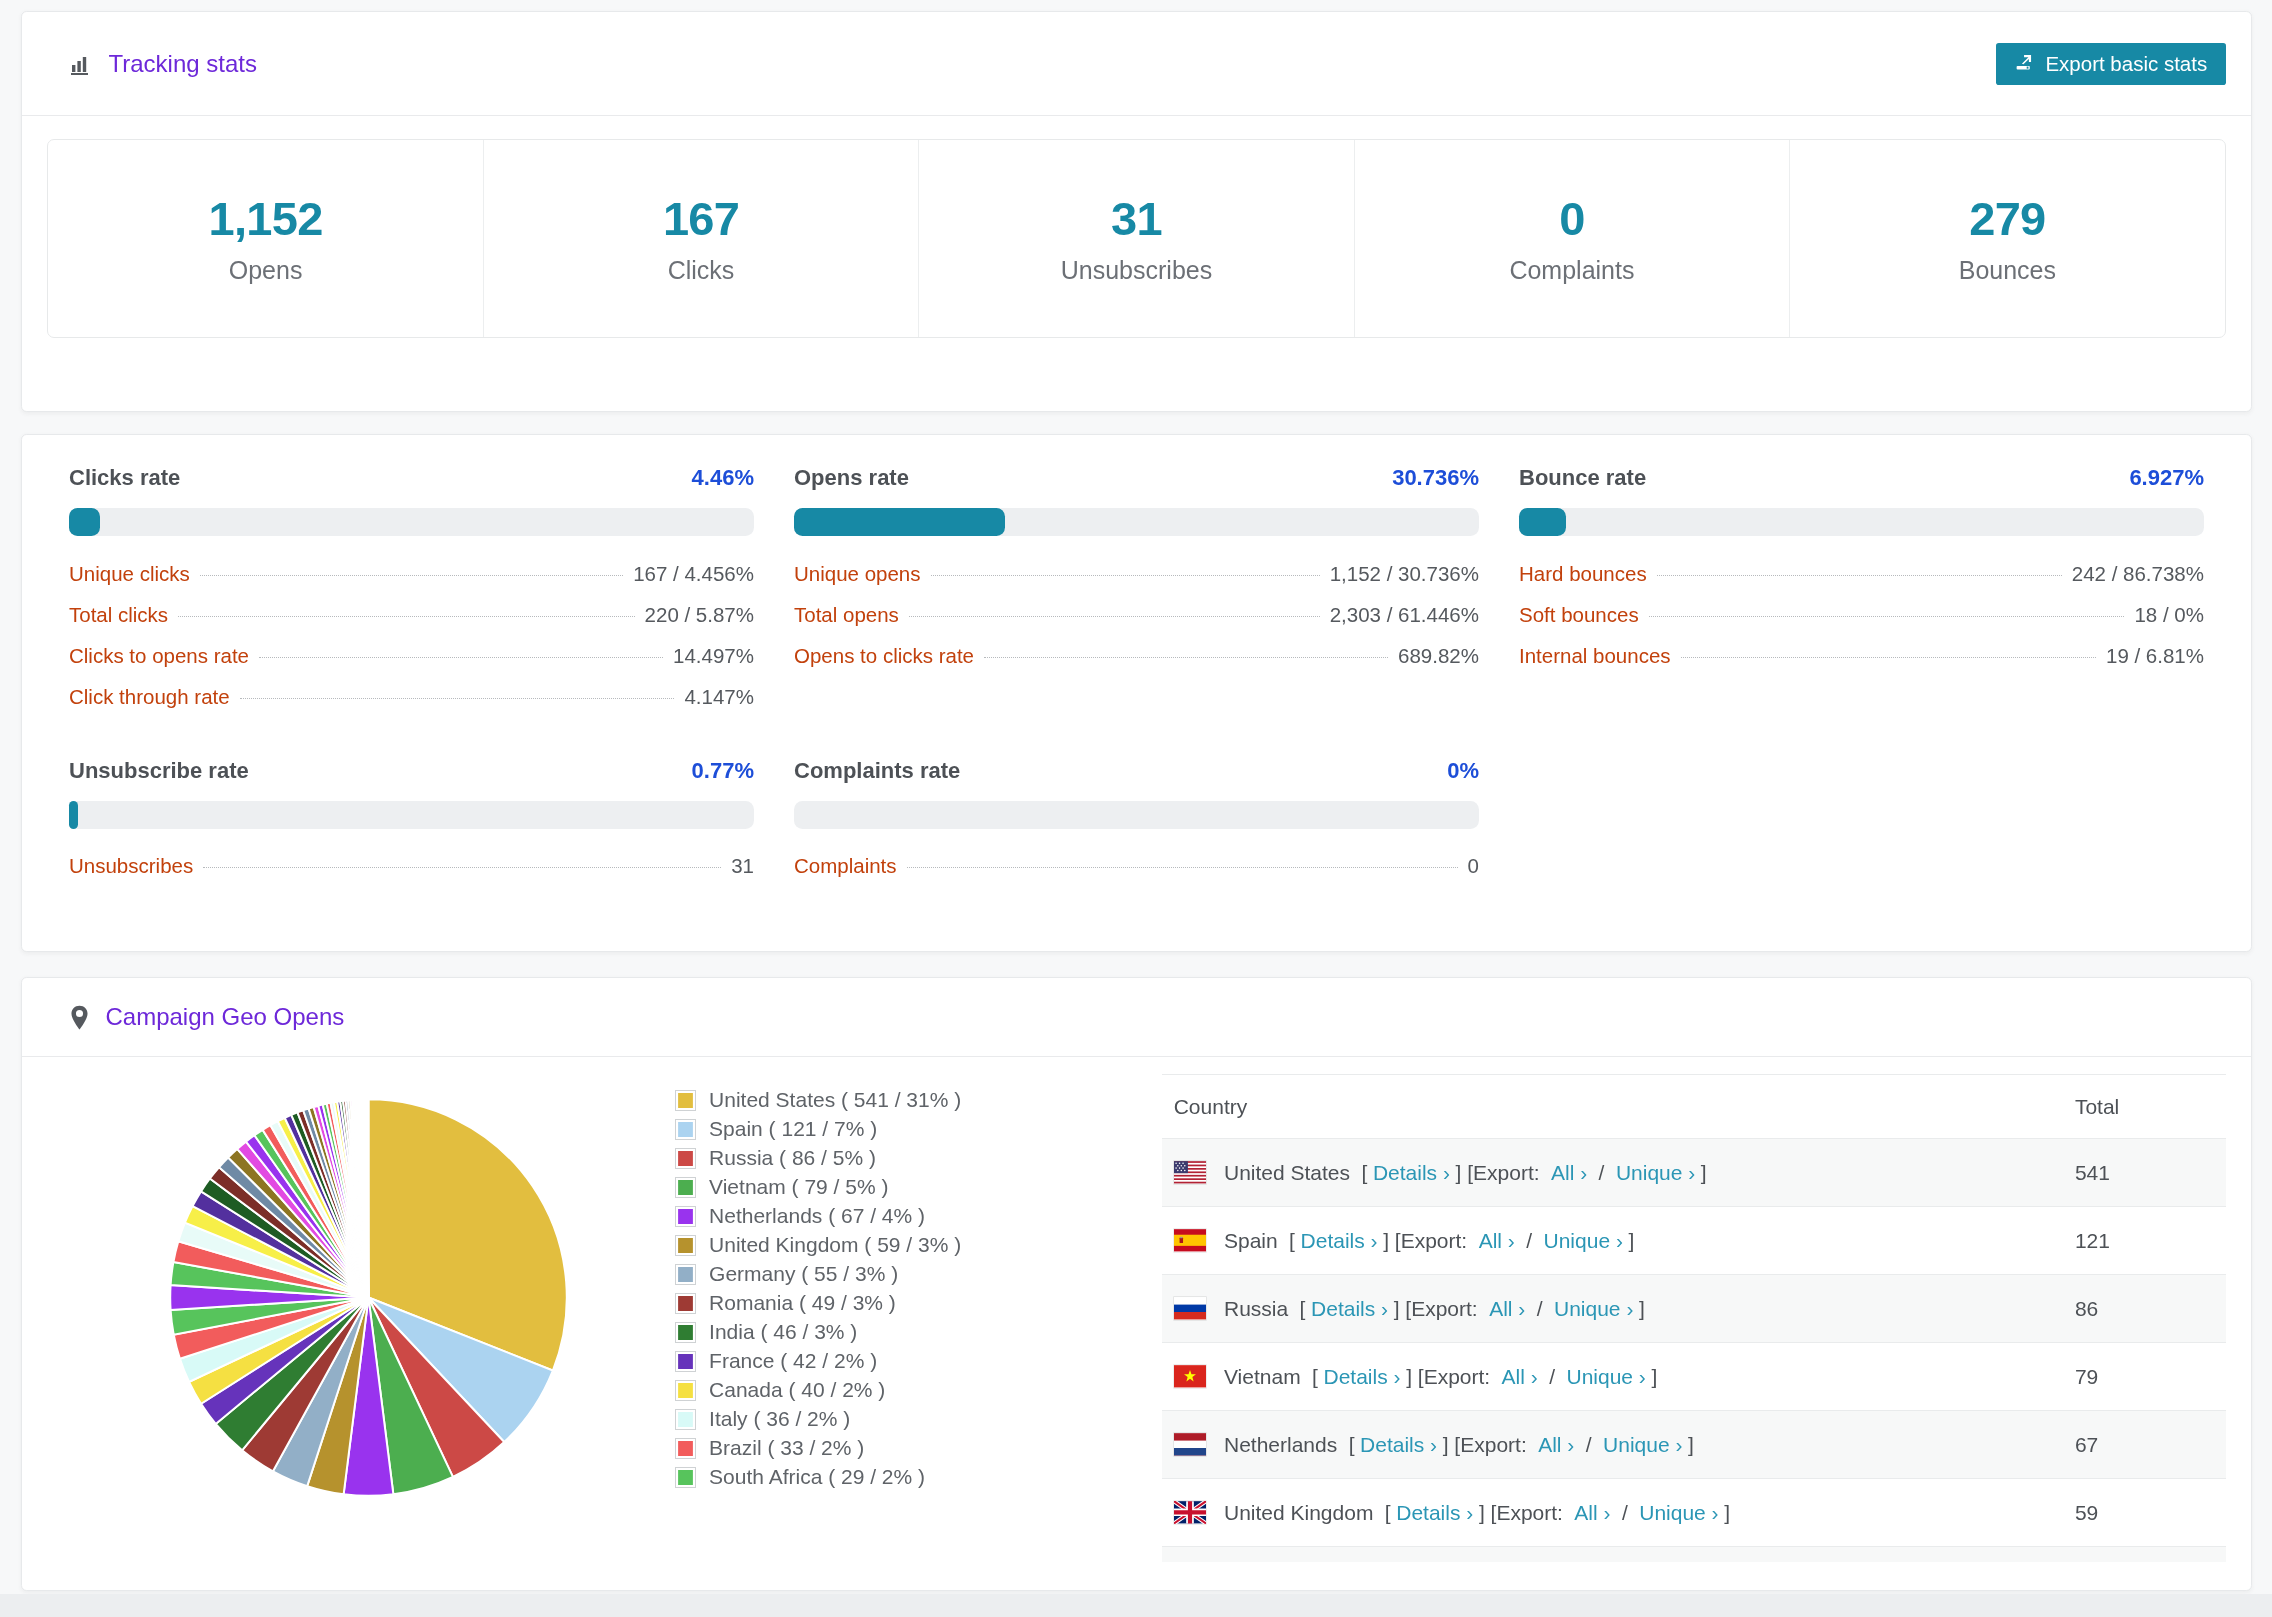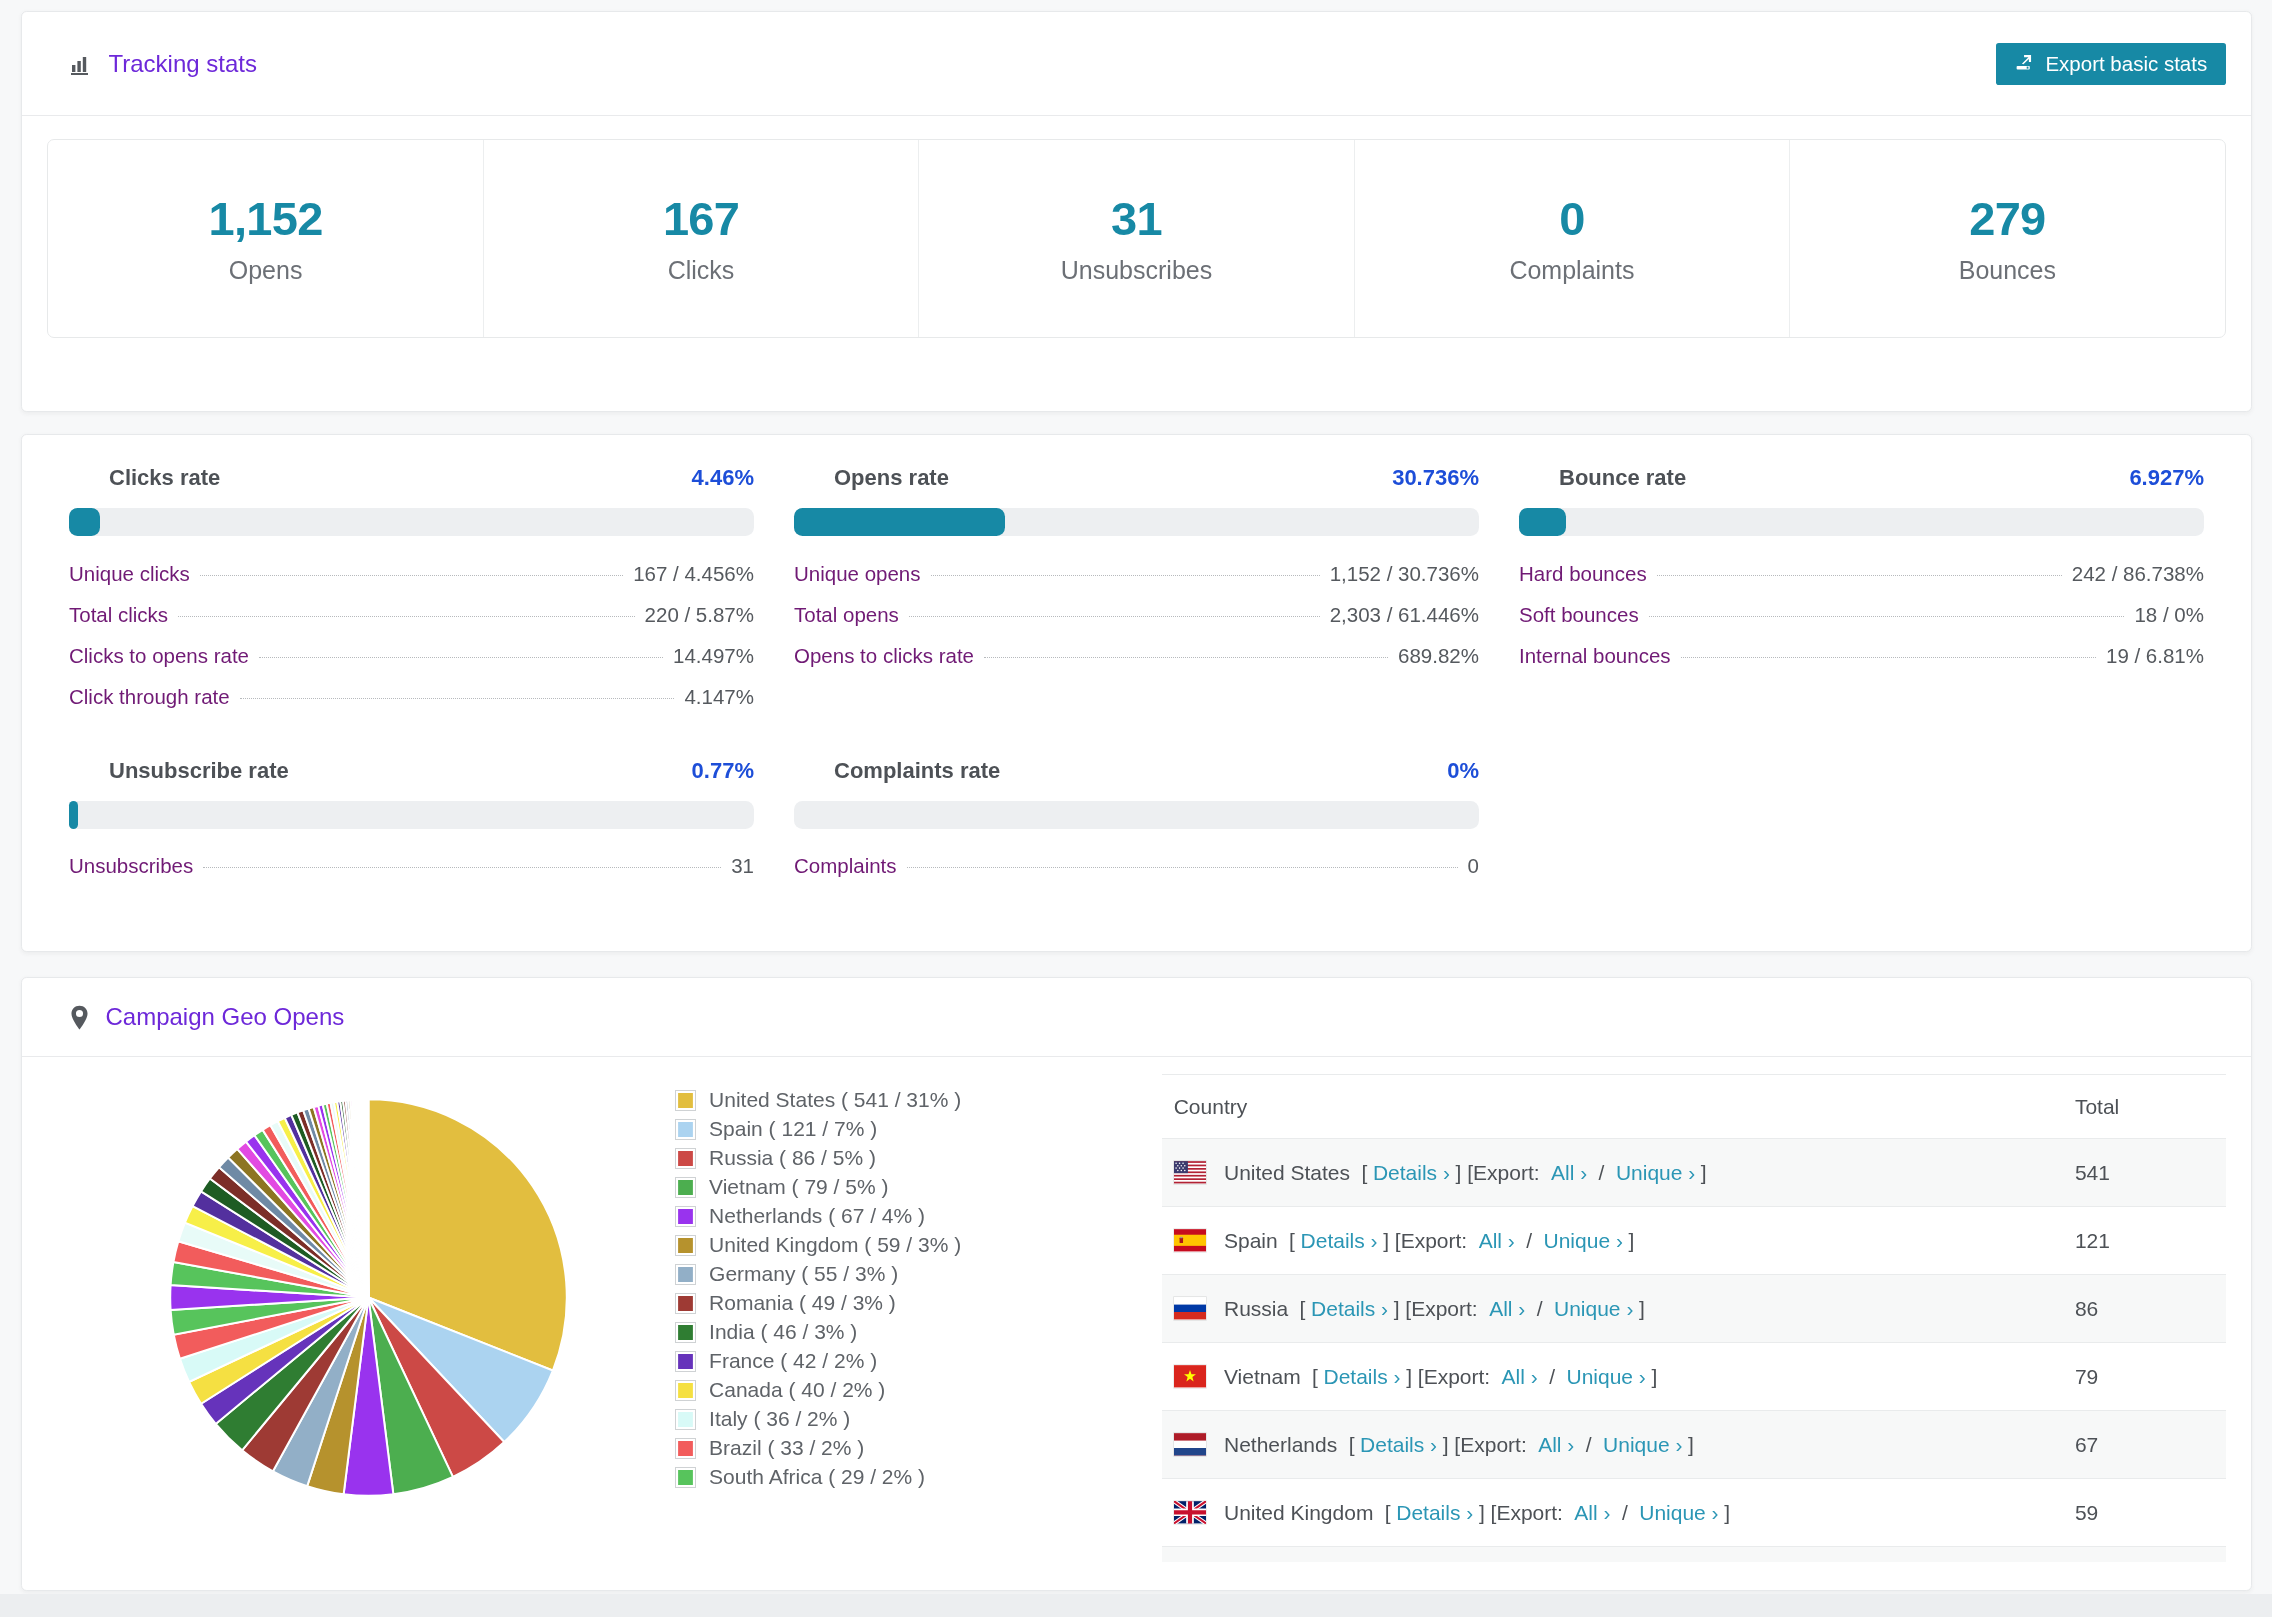--- a/index.html
+++ b/index.html
@@ -63,28 +63,28 @@
   .stat-label { font-size:25px; color:#6c7076; margin-top:10px; }
 
   
   #rates-card { margin-top:22.6px; padding:30px 47px 56px 47px; }
   .rates-grid {
     display:grid;
     grid-template-columns:repeat(3,1fr);
     column-gap:40px;
     row-gap:32px;
   }
-  .rate-head { display:flex; justify-content:space-between; align-items:flex-start;margin-left:40px; }
+  .rate-head { display:flex; justify-content:space-between; align-items:flex-start; }
   .rate-title { font-size:22px; font-weight:700; color:#4d5156; }
   .rate-value { font-size:22px; font-weight:700; color:#1d4ed8; }
   .bar { margin-top:17px; height:28px; background:#edeff1; border-radius:8.5px; position:relative; }
   .bar-fill { position:absolute; left:0; top:0; bottom:0; background:var(--accent); border-radius:8.5px; }
   .rate-rows { margin-top:25.4px; }
   .stat-line { display:flex; align-items:baseline; height:41px; font-size:20.5px; }
-  .stat-line .lbl { color:#701a75; white-space:nowrap; }
+  .stat-line .lbl { color:#c2410c; white-space:nowrap; }
   .stat-line .dots { flex:1; border-bottom:1.4px dotted #b7babd; margin:0 10px; position:relative; top:-5px; }
   .stat-line .val { color:#55595e; white-space:nowrap; }
 
   
   #geo-card { margin-top:25px; }
   #geo-card .card-header { height:79px; }
   .geo-body { display:flex; align-items:flex-start; padding:17px 25.4px 28px 25.4px; }
   .pie-wrap { width:423px; margin-left:110px; margin-top:11.3px; flex:none; }
   .legend { width:487px; margin-left:95px; margin-top:11.3px; flex:none; }
   .legend-item { display:flex; align-items:center; height:29px; cursor:pointer; }

